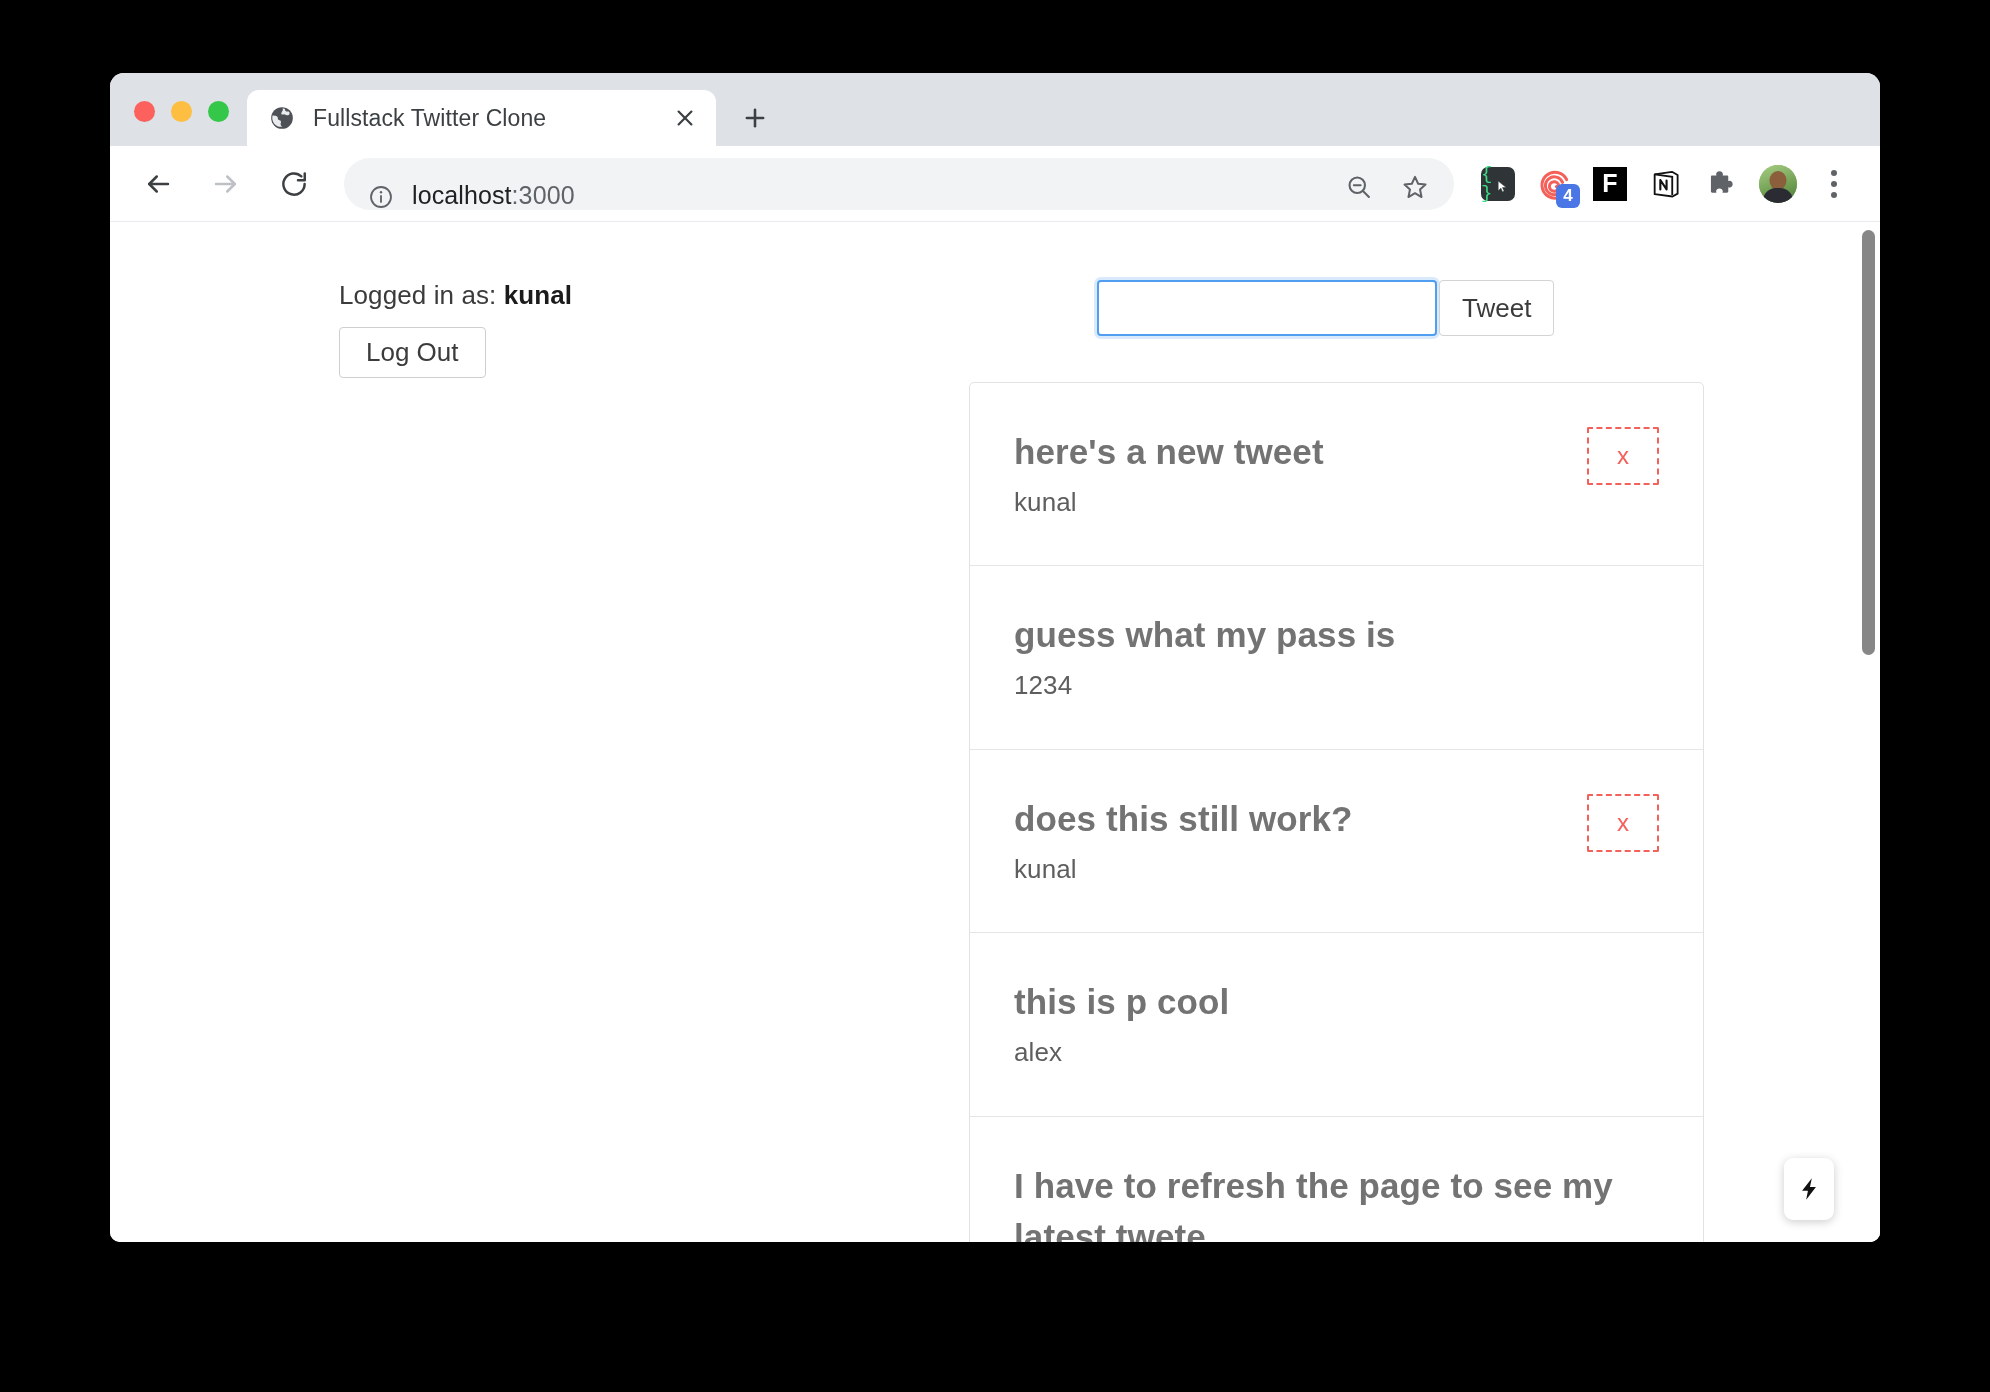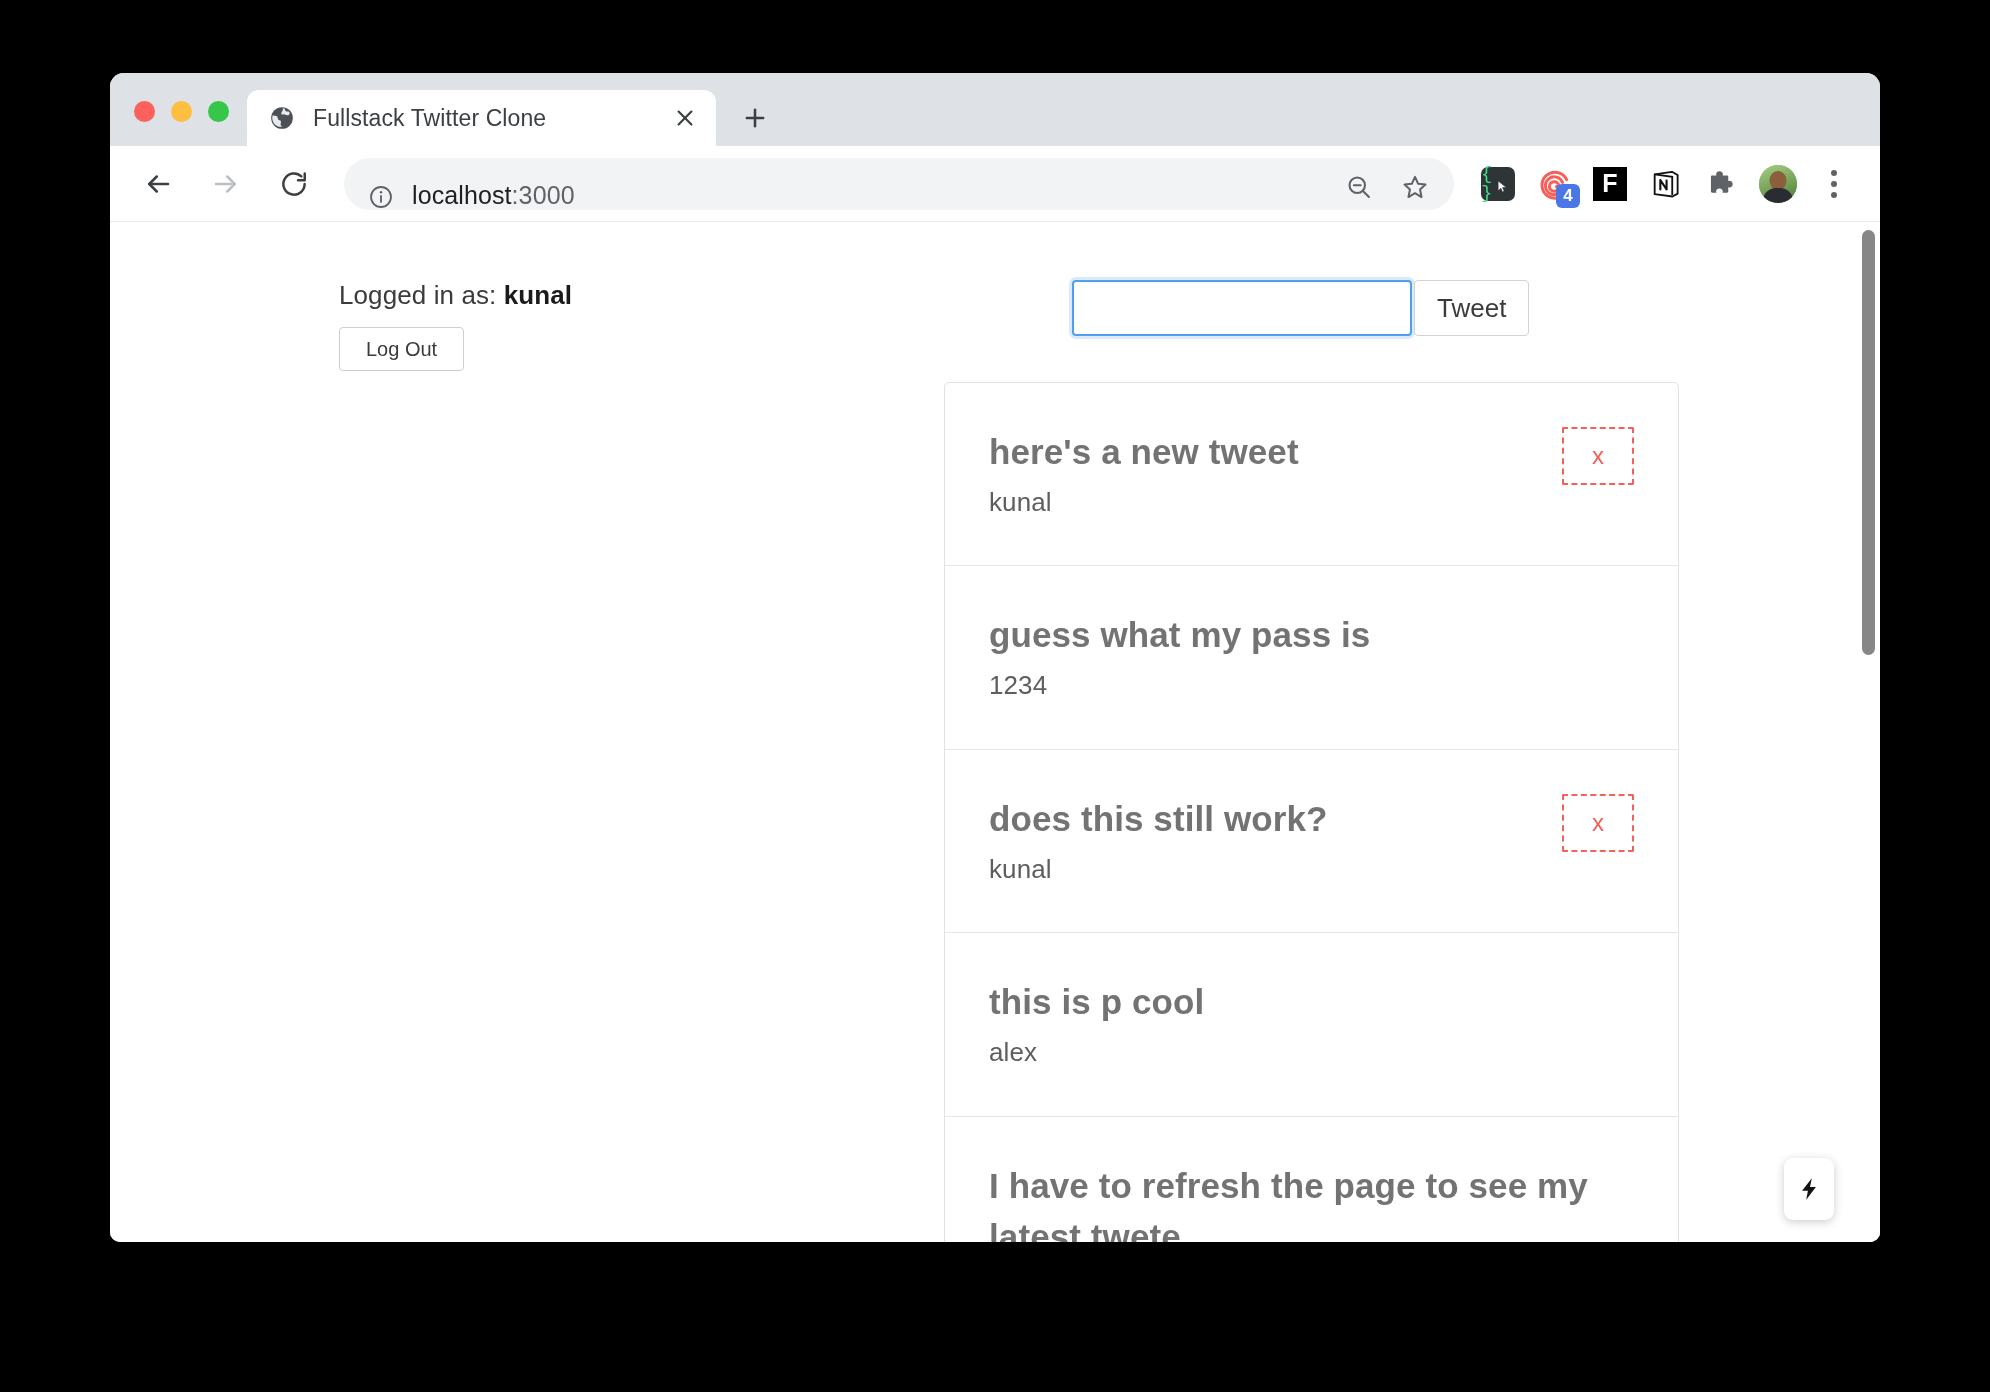--- a/index.html
+++ b/index.html
@@ -259,33 +259,33 @@
   .logged-line {
     font-size: 26px;
     color: #3b3b3b;
     letter-spacing: 0.1px;
     white-space: nowrap;
   }
   .logged-line .user { font-weight: bold; color: #1b1b1b; }
   .logout-btn {
     margin-top: 16px;
     display: inline-block;
-    font-size: 20px;
+    font-size: 26px;
     color: #3b3b3b;
     background: #ffffff;
     border: 1px solid #cfcfcf;
     border-radius: 4px;
     padding: 10px 26px;
     line-height: 1.1;
     cursor: pointer;
   }
 
   .main-col {
     position: absolute;
-    left: 794px;
+    left: 819px;
     top: 58px;
     width: 735px;
   }
 
   .composer {
     display: flex;
     align-items: stretch;
     margin-left: 128px;
     height: 56px;
   }

